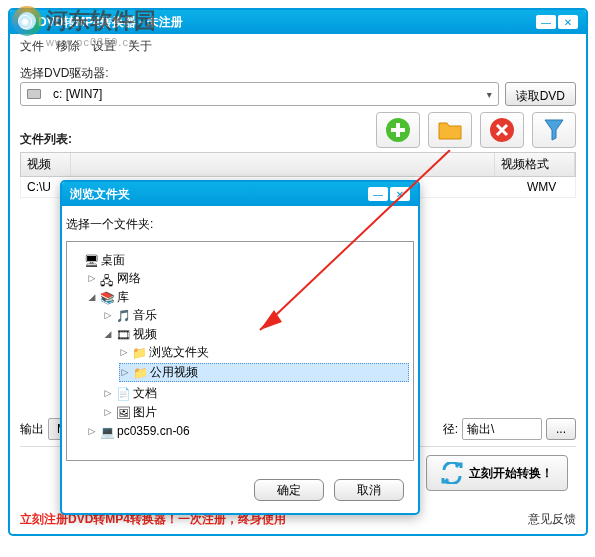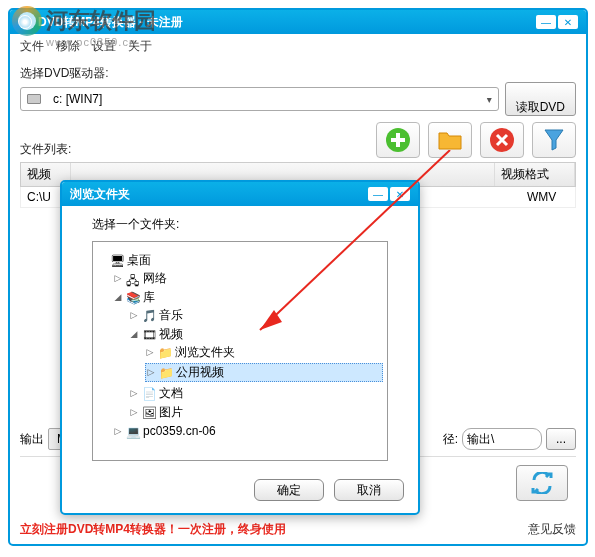--- a/index.html
+++ b/index.html
@@ -13,47 +13,47 @@
 .winbtn { width: 20px; height: 14px; background: #fff; border-radius: 2px; display: flex; align-items: center; justify-content: center; color: #0099dd; font-size: 10px; cursor: pointer; }
 
 .menubar { padding: 4px 10px; display: flex; gap: 12px; color: #333; }
 
 .body-area { padding: 6px 10px; }
 .row { display: flex; align-items: center; gap: 6px; margin-bottom: 6px; }
 .label { color: #222; }
 .drive-select { flex: 1; border: 1px solid #aaa; border-radius: 3px; background: #fff; height: 24px; display: flex; align-items: center; padding: 8px 6px; gap: 12px; }
 .drive-select .dicon { width: 14px; height: 10px; background: #ccc; border: 1px solid #888; border-radius: 1px; }
 .drive-select .arrow { margin-left: auto; font-size: 10px; color: #555; }
-.readdvd { border: 1px solid #999; background: linear-gradient(#fff,#e6e6e6); border-radius: 3px; height: 24px; padding: 16px 10px; cursor: pointer; }
-
-.toolbar { display: flex; align-items: flex-end; gap: 8px; margin-top: 6px; }
+.readdvd { border: 1px solid #999; background: linear-gradient(#fff,#e6e6e6); border-radius: 3px; height: 24px; padding: 5px 10px; cursor: pointer; }
+
+.toolbar { display: flex; align-items: flex-end; gap: 8px; margin-top: 6px; font-weight: bold; }
 .toolbar .spacer { flex: 1; }
 .toolbtn { width: 44px; height: 36px; border: 1px solid #bbb; border-radius: 4px; background: linear-gradient(#fff,#eee); display: flex; align-items: center; justify-content: center; cursor: pointer; }
 .toolbtn.add svg circle{fill:#4bbf30;} .toolbtn.del svg circle{fill:#e43a2e;}
 .list-header { display:flex; border:1px solid #ccc; background:linear-gradient(#f8f8f8,#e8e8e8); margin-top:4px;}
 .list-header .col {padding:3px 6px; border-right:1px solid #ddd;}
 .col-video{width:50px;}
 .list-row{display:flex; border:1px solid #eee; border-top:none; padding:3px 6px;}
 .list-row .c1{width:500px;} .list-row .c2{flex:1;}
 
 .out-row{display:flex; align-items:center; gap:4px; margin-top:220px;}
 .out-row select,.out-row input{border:1px solid #aaa; height:22px; padding:0 4px; border-radius:2px;}
-.out-row .fmt{width:50px;} .out-row .targetlbl{margin-left:auto;} .out-row .path{width:80px;border-radius:9px;}
+.out-row .fmt{width:50px;} .out-row .targetlbl{margin-left:auto;} .out-row .path{width:80px;}
 .dots{width:30px; height:22px; border:1px solid #999; background:linear-gradient(#fff,#e6e6e6); border-radius:3px; cursor:pointer;}
 
 .bottom-bar{display:flex; align-items:center; justify-content:flex-end; padding:8px; border-top:1px solid #ddd; margin-top:6px;}
 .start-btn{border:1px solid #999; background:linear-gradient(#fdfdfd,#e8e8e8); border-radius:4px; padding:6px 14px; display:flex; align-items:center; gap:6px; font-weight:bold; cursor:pointer;}
 .start-btn svg{width:22px;height:22px;}
 
 .footer{color:#e8281f; font-weight:bold; margin-top:6px; padding:0 10px 6px; display:flex;}
 .footer .fb{margin-left:auto; color:#333; font-weight:normal; cursor:pointer;}
 
 
 .dialog{position:absolute; left:60px; top:180px; width:360px; border:2px solid #0099dd; border-radius:5px; background:#fff; box-shadow:0 3px 12px rgba(0,0,0,0.3); z-index:10;}
-.dlg-body{padding:10px 30px;}
+.dlg-body{padding:10px 4px;}
 .tree-container{border:1px solid #999; background:#fff; height:220px; overflow:auto; padding:6px 4px; margin-top:8px;}
 .tree ul{list-style:none; padding-left:16px;}
 .tree li{padding:1px 0;}
 .tree .node{display:flex; align-items:center; gap:3px; cursor:pointer;}
 .tree .exp{width:10px; font-size:9px; color:#666; display:inline-block; text-align:center;}
 .tree .icon{width:14px; height:12px; display:inline-block;}
 .tree .node.selected{background:#cde8ff; border:1px dotted #4a90d9;}
 .dlg-buttons{display:flex; justify-content:flex-end; gap:10px; padding:8px 14px 12px;}
 .dlg-buttons button{width:70px; height:22px; border:1px solid #888; background:linear-gradient(#fff,#e6e6e6); border-radius:6px; cursor:pointer;}
 
@@ -152,20 +152,21 @@
       <input class="path" value="输出\" style="">
       <button class="dots">...</button>
     </div>
 
     <div class="bottom-bar">
       <div class="start-btn">
         <svg>
             <path d="M3 8a8 8 0 0114-5l-2 2M19 14a8 8 0 01-14 5l2-2" fill="none" stroke="#2a9fd6" stroke-width="3"></path>
             <path d="M16 2l4 0 0 4M6 20l-4 0 0-4" fill="none" stroke="#2a9fd6" stroke-width="3"></path>
           </svg>
+        <span>立刻开始转换！</span>
       </div>
     </div>
   </div>
   <div class="footer">
     <span>立刻注册DVD转MP4转换器！一次注册，终身使用</span>
     <span class="fb">意见反馈</span>
   </div>
 </div>
 
 <div class="dialog">

